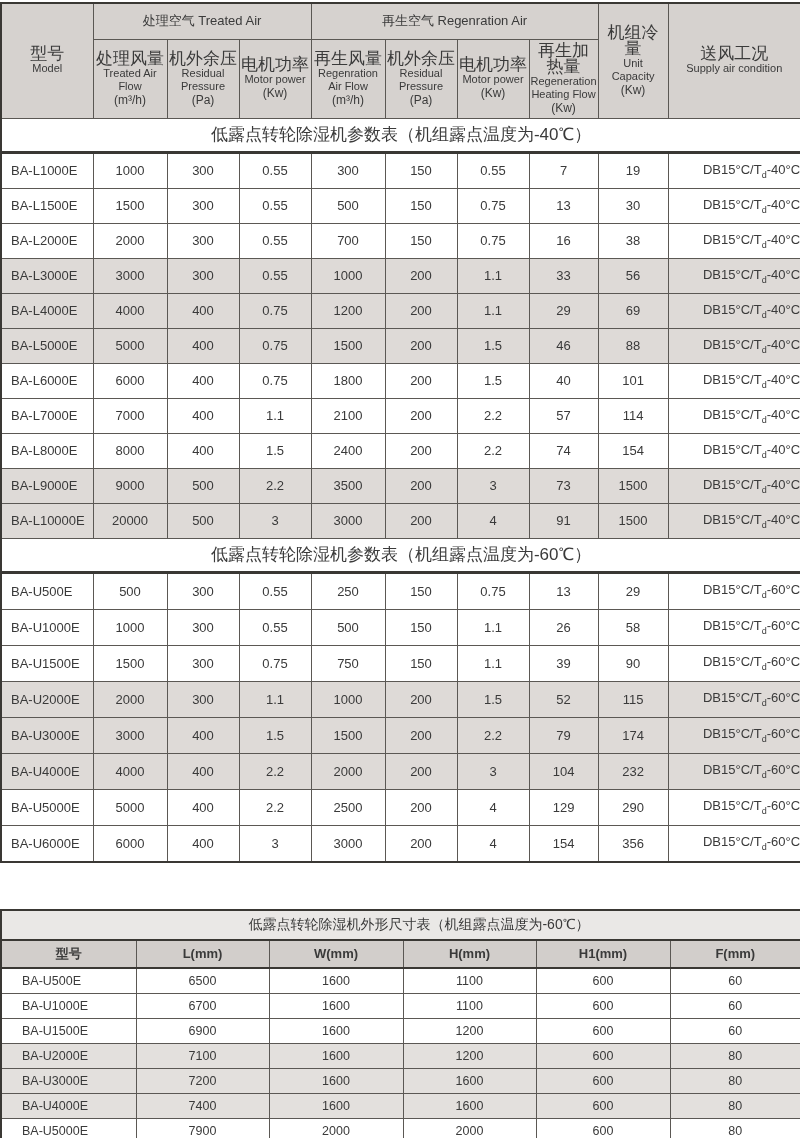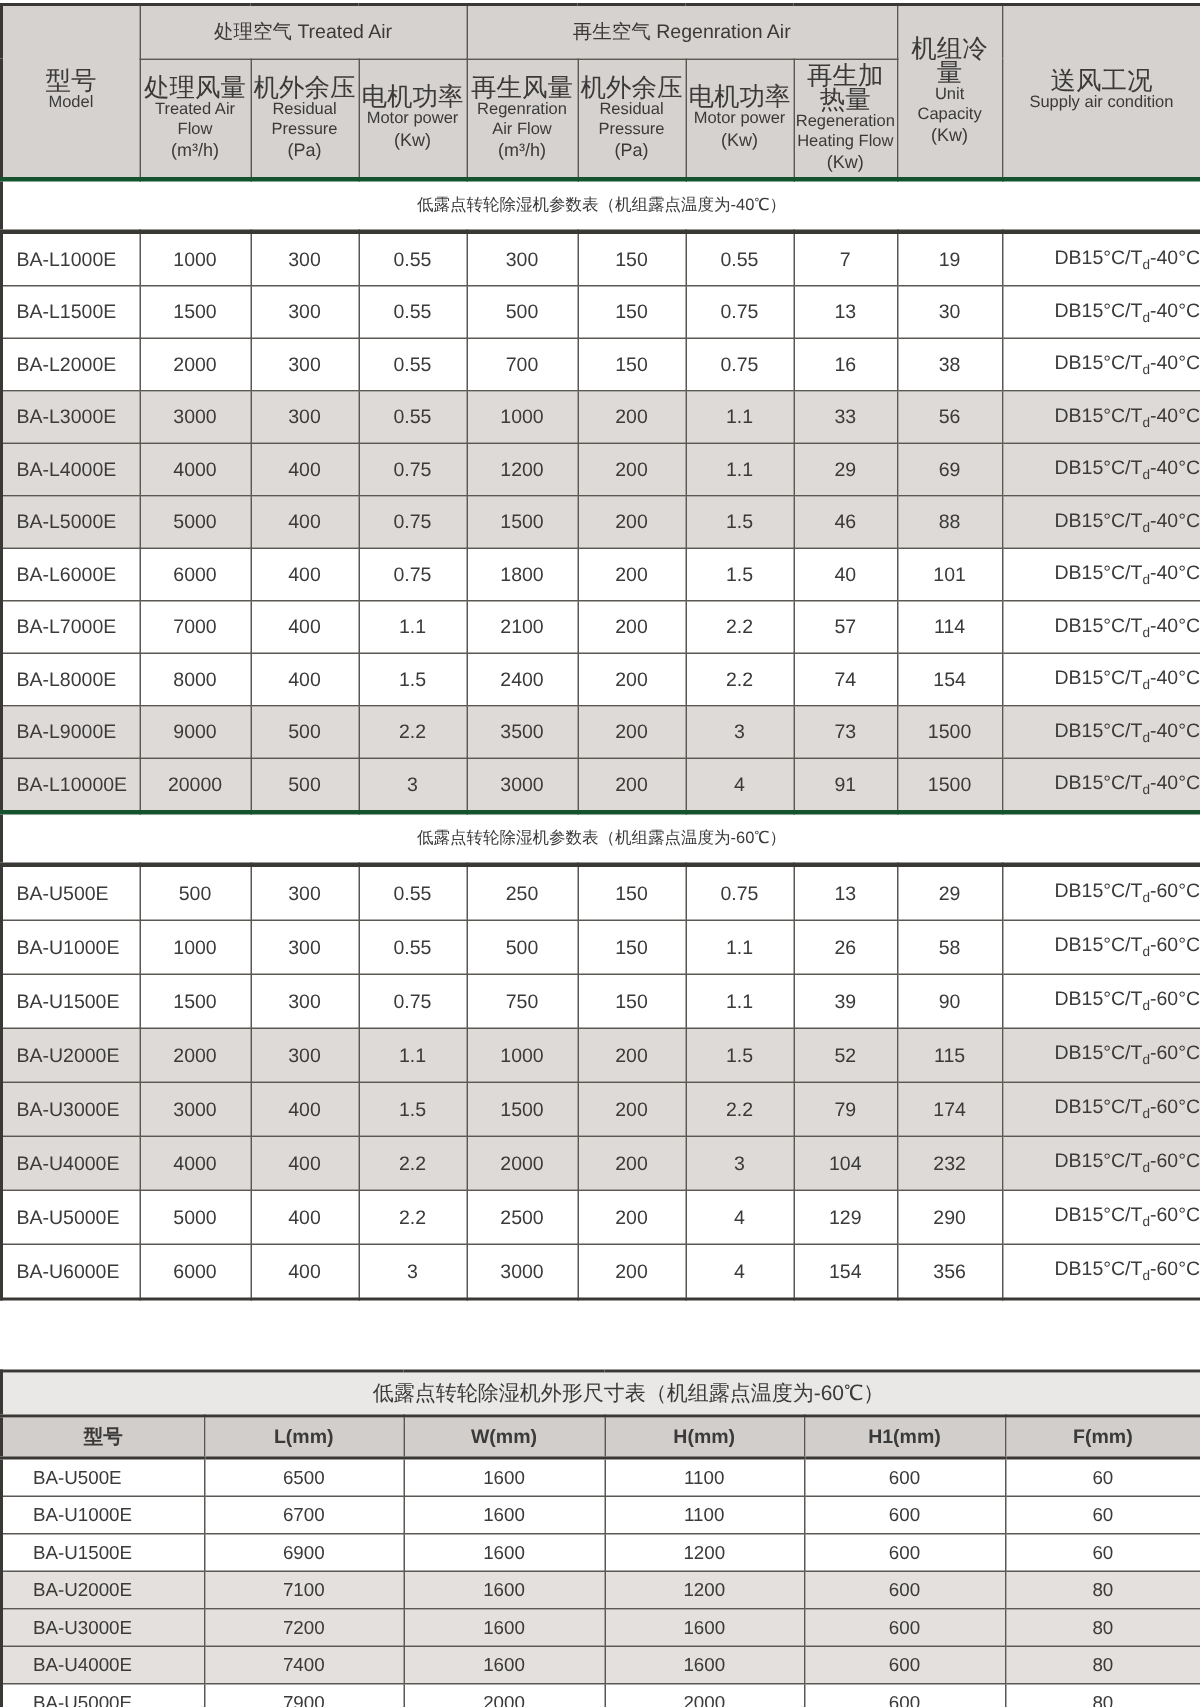--- a/index.html
+++ b/index.html
@@ -17,22 +17,22 @@
   .row-sub-hdr   { height:60px; }
   .zh  { font-size:17px; line-height:16px; }
   .en  { font-size:11px; line-height:13px; }
   .unit{ font-size:12px; line-height:14px; }
   .hflex { height:100%; display:flex; flex-direction:column; justify-content:space-between;
            align-items:center; padding:3px 1px; box-sizing:border-box; }
   .hmid  { height:100%; display:flex; flex-direction:column; justify-content:center;
            align-items:center; }
   .group-label { font-size:13px; }
   .section-row td {
-    height:32px; background:#ffffff; font-size:11px;
-    border-top:3px solid #14532d; border-bottom:3px solid #3a3834;
+    height:32px; background:#ffffff; font-size:17px;
+    border-top:1px solid #14532d; border-bottom:3px solid #3a3834;
     border-left:none; border-right:none;
   }
   .data-row td { height:34px; font-size:13px; background:#ffffff; }
   .data-row.h35 td { height:35px; }
   .data-row.shaded td { background:#dedad7; }
   .model-cell { text-align:left !important; padding-left:9px !important;margin-left:15px; }
   .supply-cell { font-size:12.5px; white-space:nowrap;text-align:right; }
   .supply-cell sub { font-size:9px; }
   
   .dim-table { margin-top:46px; border:2px solid #3a3834; }

